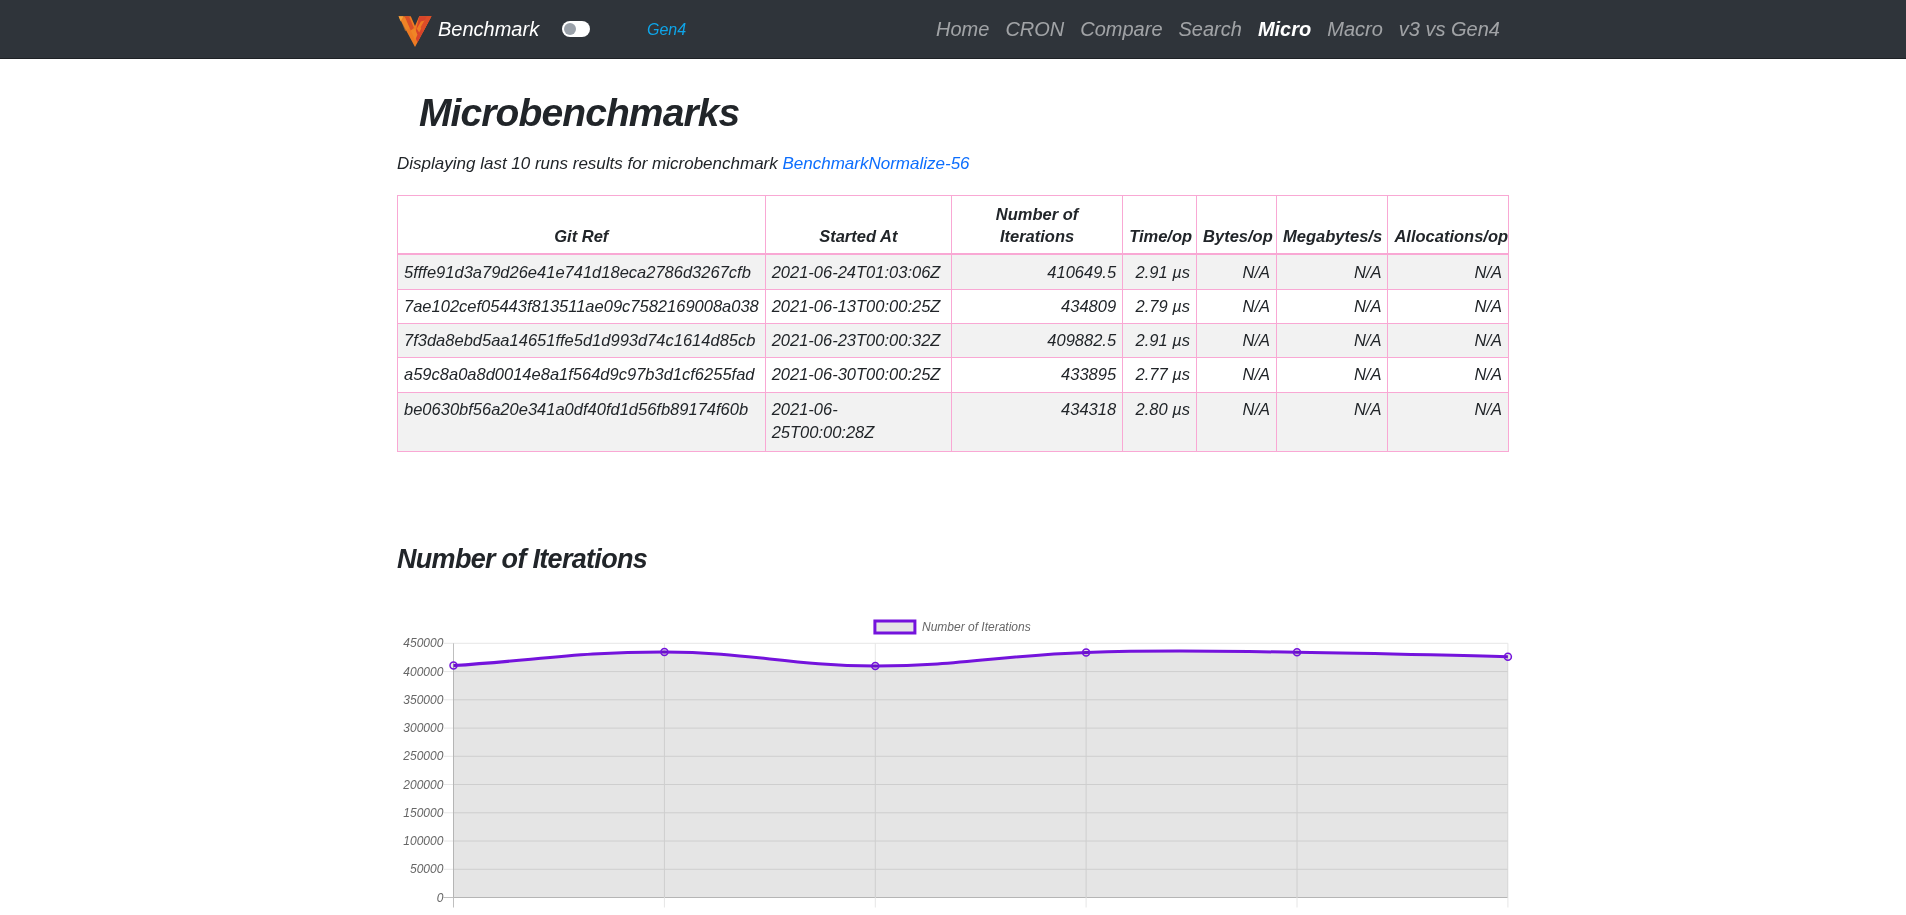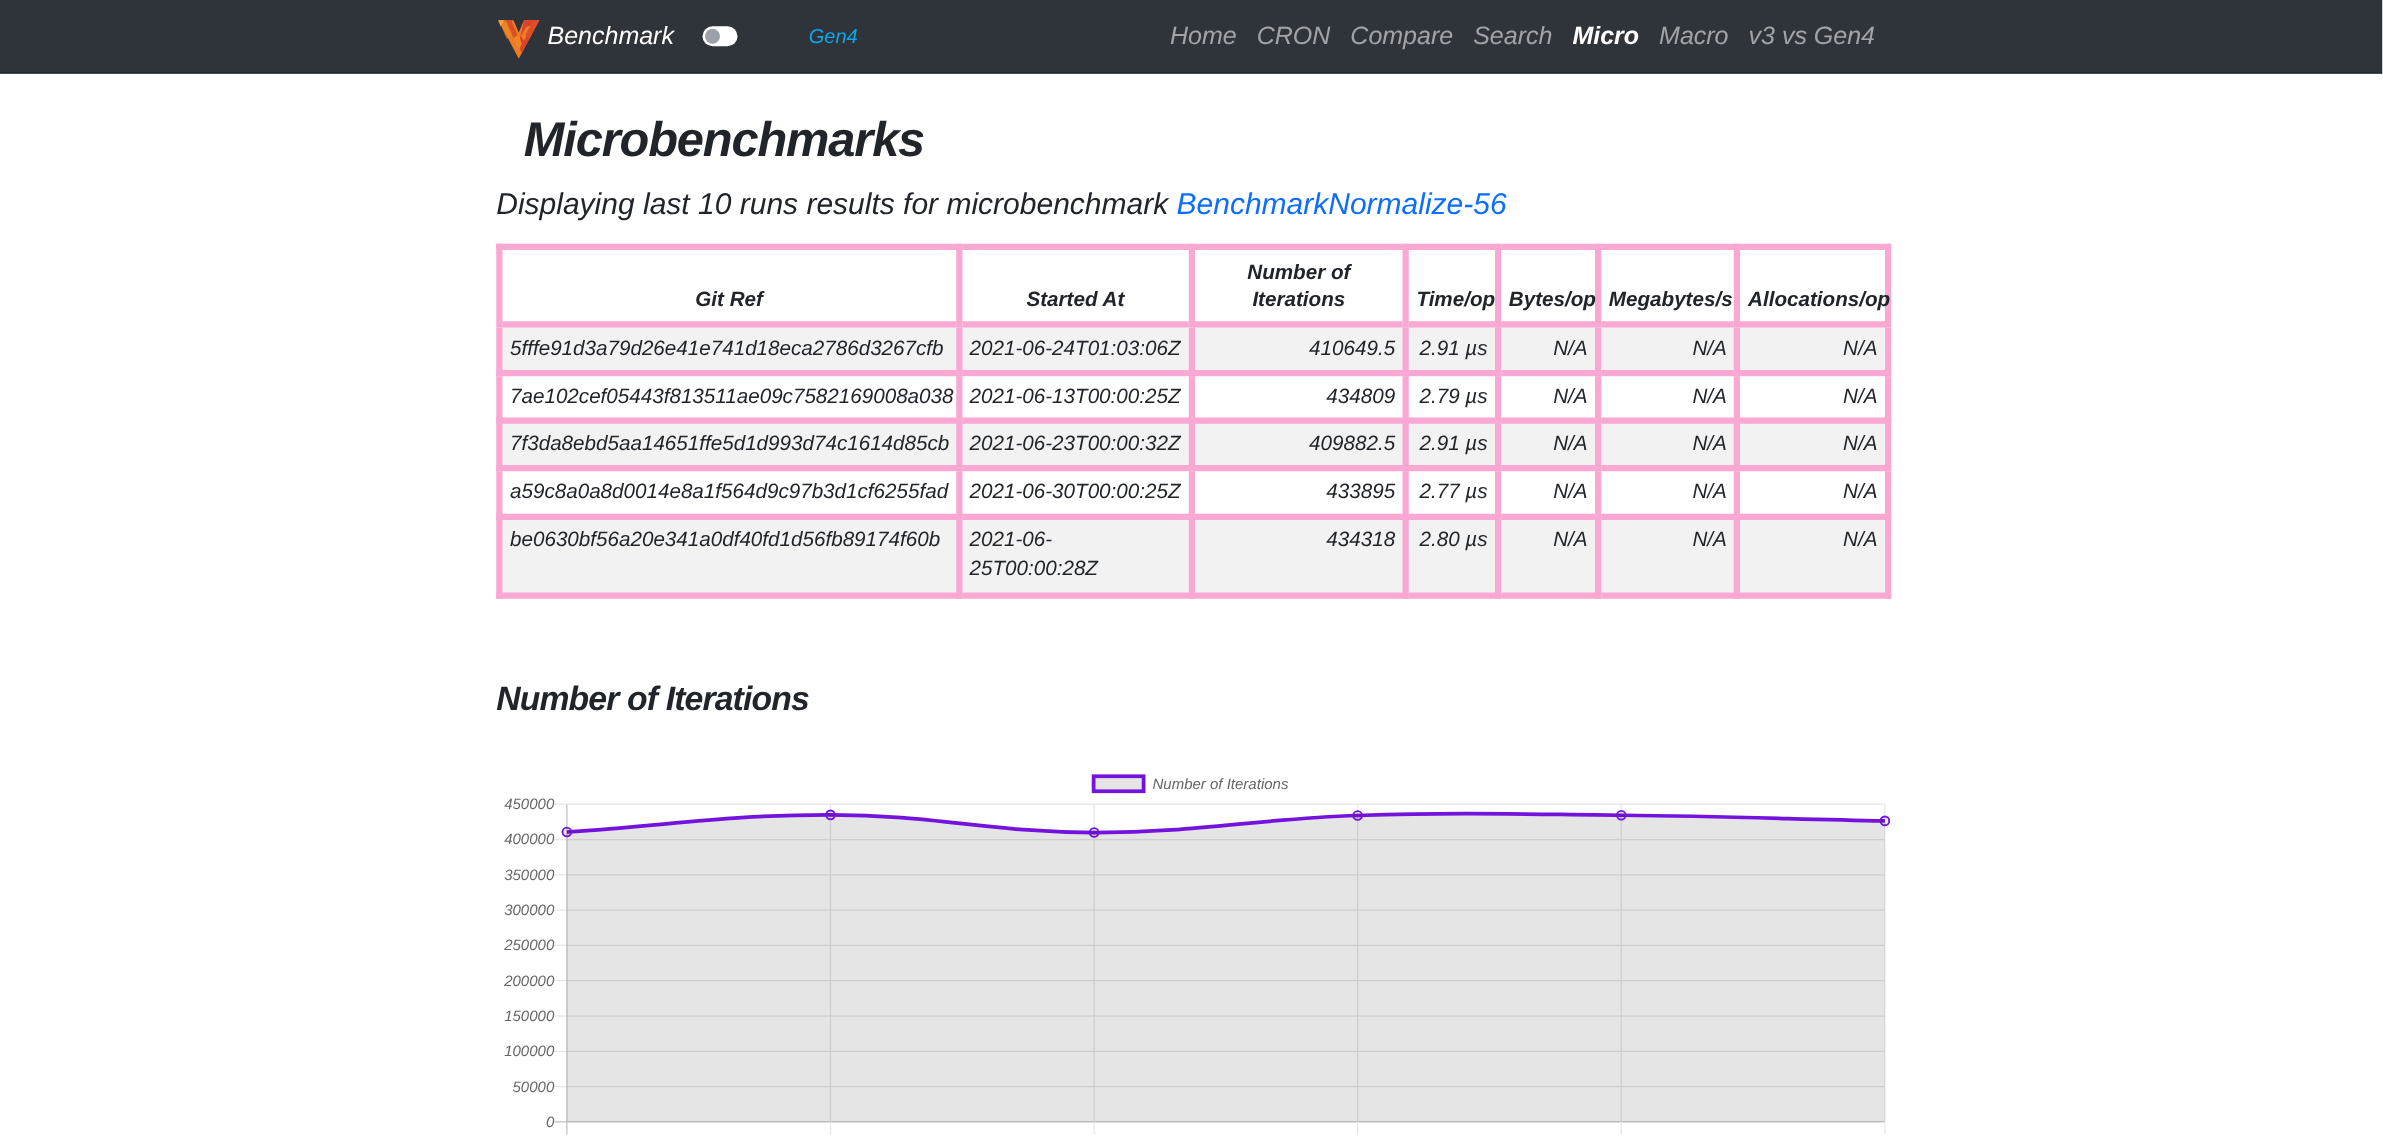--- a/index.html
+++ b/index.html
@@ -20,26 +20,26 @@
   .gen4 { position:absolute; left:599px; top:0; height:59px; line-height:59px;
     font-size:16px; color:#0ea5e9;margin-left:48px; }
   .nav { position:absolute; right:398px; top:0; height:59px; line-height:59px;
     font-size:20px; }
   .nav a { color:rgba(255,255,255,0.55); text-decoration:none; padding:0 8px; }
   .nav a.active { color:#fff; font-weight:bold; }
 
   
   h1 { position:absolute; left:419px; top:89px; font-size:39px; font-weight:bold;
     line-height:47px; letter-spacing:-0.9px; }
-  .lead { position:absolute; left:397px; top:148.5px; font-size:24px; line-height:29px; }
+  .lead { position:absolute; left:397px; top:148.5px; font-size:17px; line-height:29px; }
   .lead a { color:#0d6efd; text-decoration:none; }
 
   table { position:absolute; left:397px; top:195px; width:1111px;
     border-collapse:collapse; table-layout:fixed; font-size:16.5px; }
-  th,td { border:5px solid #f9a8d4; padding:5.15px 6px; line-height:23px;
+  th,td { border:1px solid #f9a8d4; padding:5.15px 6px; line-height:23px;
     white-space:nowrap; overflow:visible; }
   thead th { line-height:22px; padding-top:6.7px; padding-bottom:6.7px; }
   tr.tall5 td { padding-bottom:7.5px; }
   tr.last6 td { padding-bottom:3.6px; }
   thead th { border-bottom-width:2px; vertical-align:bottom; text-align:center; }
   tbody td { vertical-align:top; }
   tbody tr:nth-child(odd) { background:rgba(0,0,0,0.05); }
   .tr { text-align:right; }
   .tc { text-align:center !important; }
 

